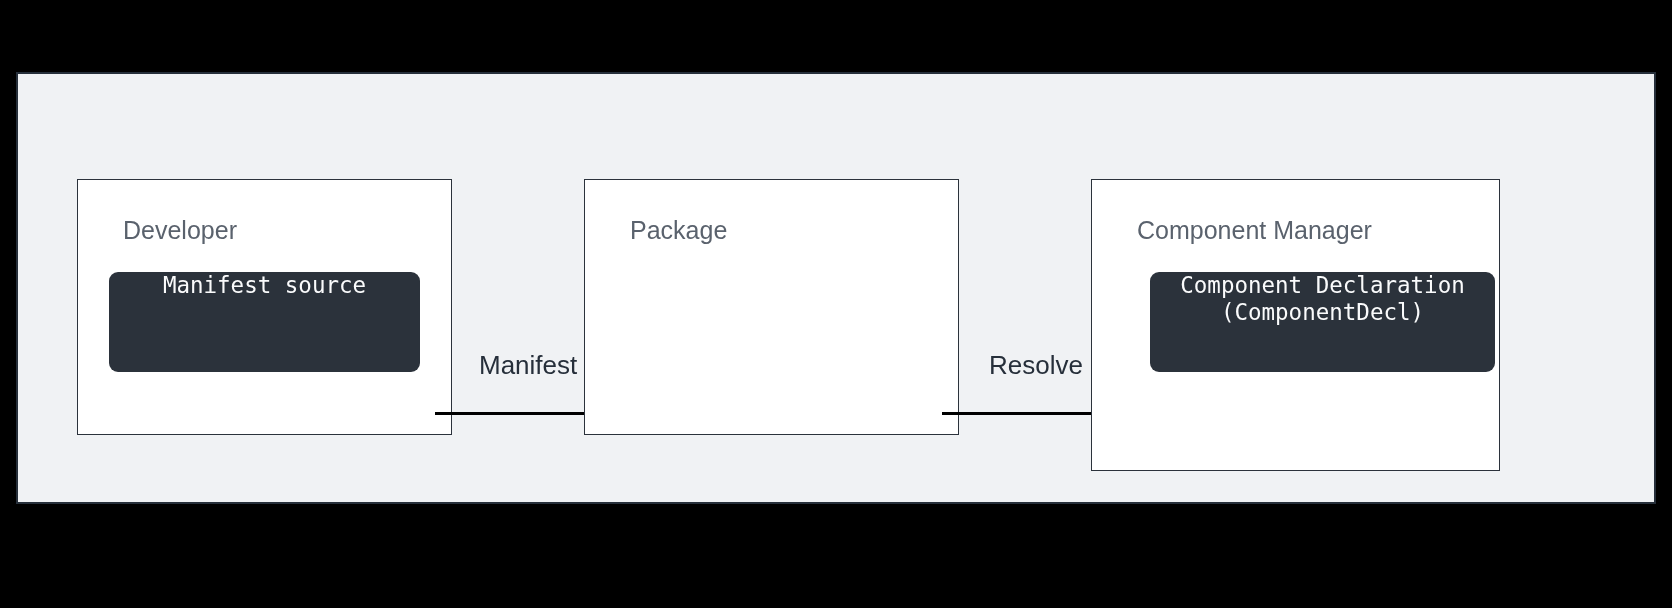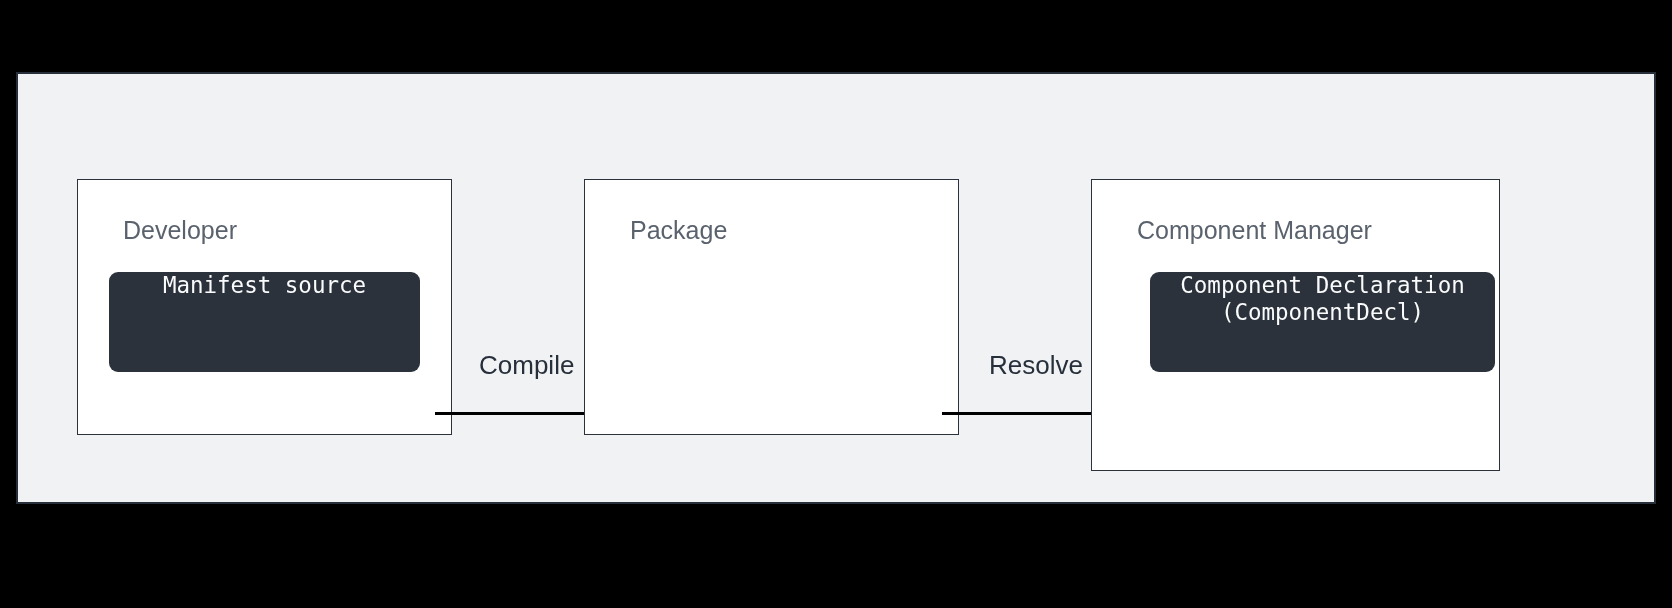--- a/index.html
+++ b/index.html
@@ -165,21 +165,21 @@
 
     <div class="group-panel" id="group-developer">
       <div class="group-title">Developer</div>
       <div class="artifact-node" id="node-manifest-source">
         <span>Manifest source</span>
       </div>
     </div>
 
     <div class="edge" id="edge-compile-line"></div>
     <div class="edge-head" id="edge-compile-head"></div>
-    <div class="edge-label" id="edge-compile-label">Compile</div>
+    <div class="edge-label" id="edge-compile-label">Manifest</div>
 
     <div class="group-panel" id="group-package">
       <div class="group-title">Package</div>
     </div>
 
     <div class="edge" id="edge-resolve-line"></div>
     <div class="edge-head" id="edge-resolve-head"></div>
     <div class="edge-label" id="edge-resolve-label">Resolve</div>
 
     <div class="group-panel" id="group-component-manager">

